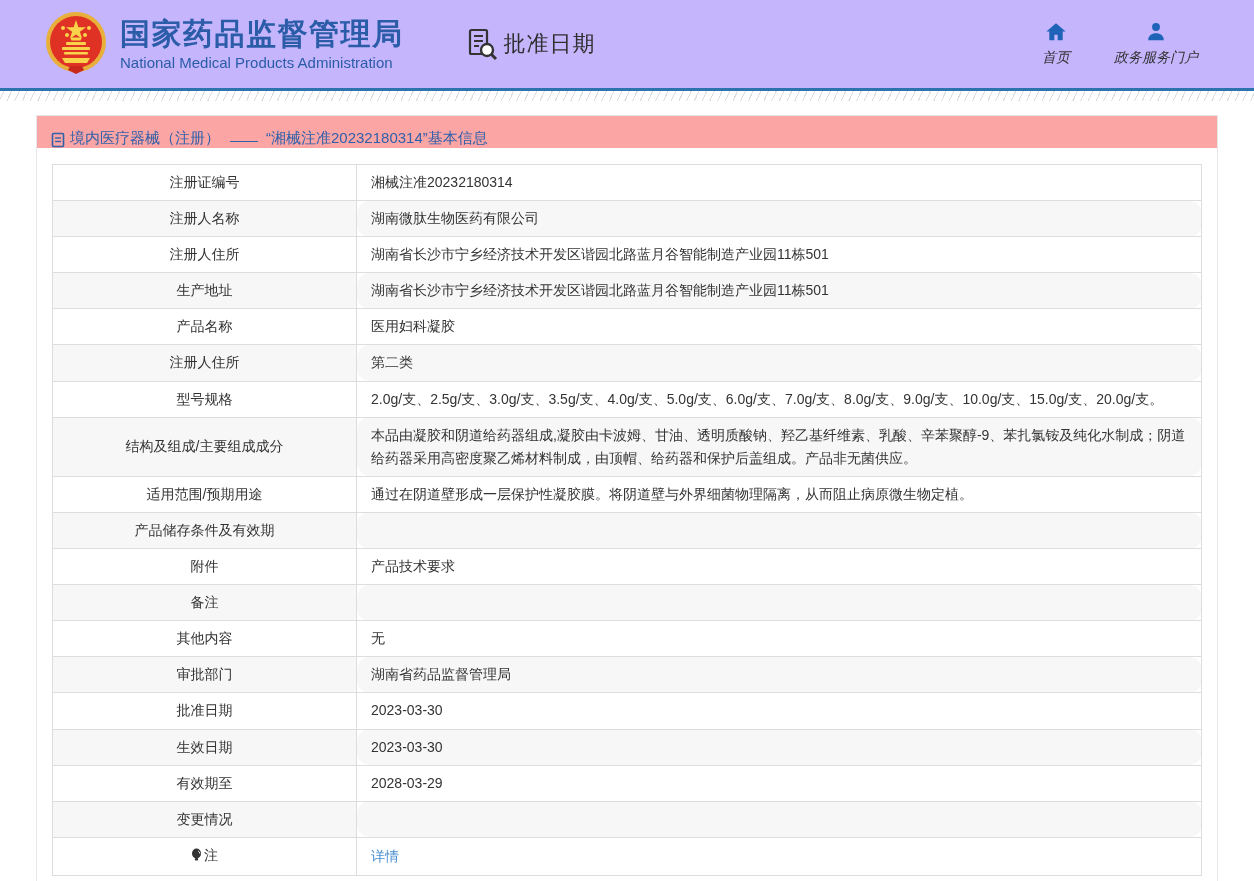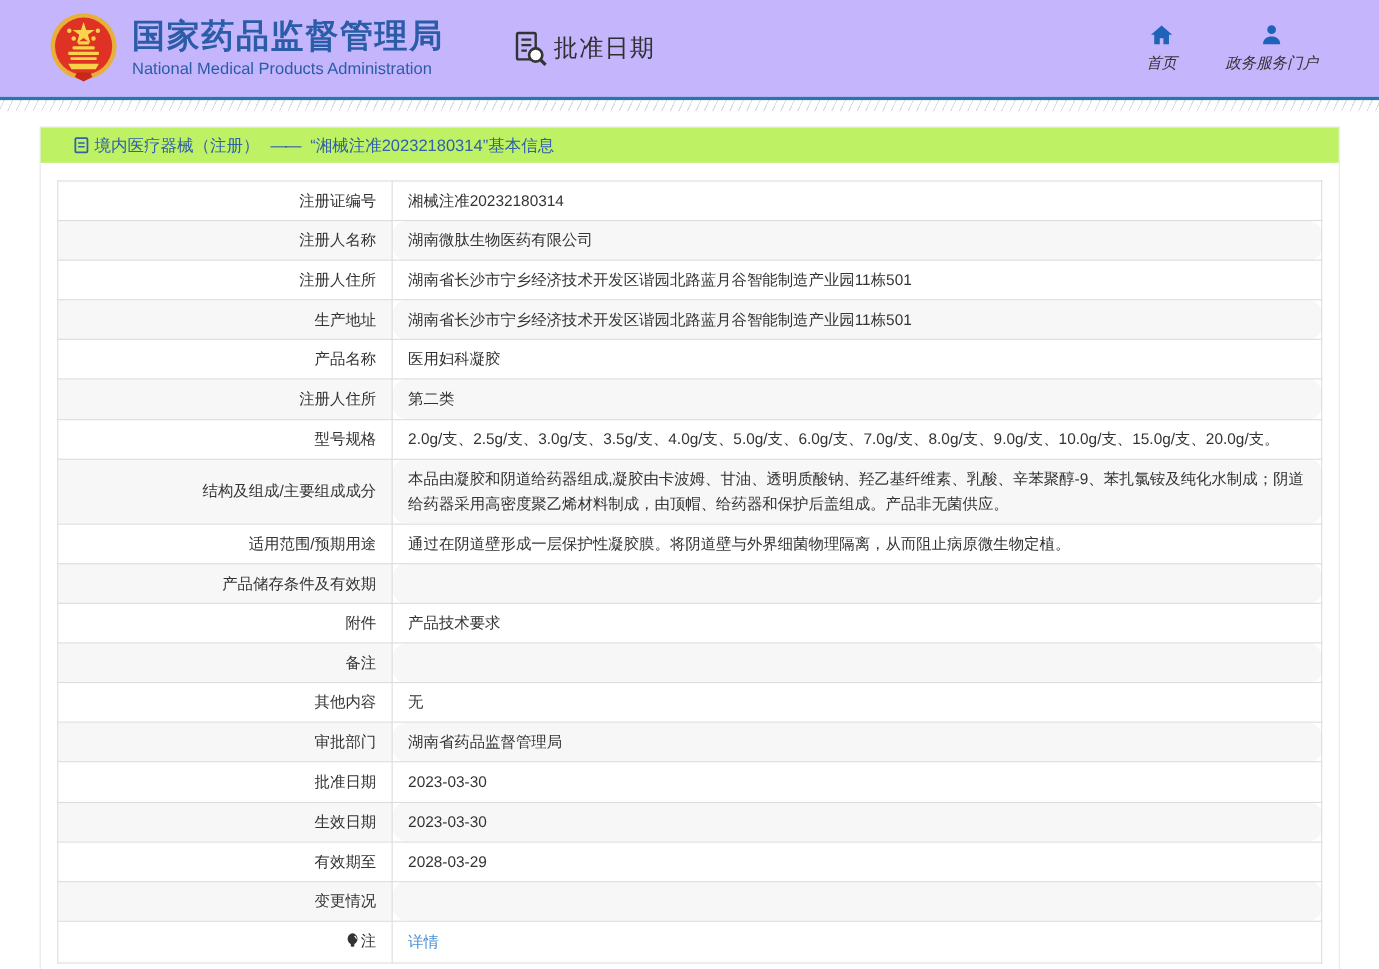--- a/index.html
+++ b/index.html
@@ -20,30 +20,30 @@
   .nav-item { display: flex; flex-direction: column; align-items: center; cursor: pointer; }
   .nav-item svg { display: block; }
   .nav-label { font-size: 14px; color: #333; margin-top: 6px; white-space: nowrap; }
 
   
   .band { height: 13px; border-top: 3px solid #2d73ae;
     background: repeating-linear-gradient(115deg, #ffffff 0 3px, #d9dee3 3px 4px, #ffffff 4px 7px); }
 
   
   .container { margin: 14px 36px 0; border: 1px solid #e6e6e6; background: #fff; padding-bottom: 12px; }
-  .title-bar { height: 32px; background: #bef264; display: flex; align-items: center; padding: 0 30px; }
+  .title-bar { height: 32px; background: #fca5a5; display: flex; align-items: flex-end; padding: 0 14px; }
   .title-bar .doc-icon { display: flex; margin-right: 5px; }
   .crumb-text { font-size: 15px; color: #3161a9; }
   .crumb-dash { font-size: 15px; color: #3161a9; margin: 0 10px; letter-spacing: -2px; }
 
   
   .tbl-wrap { margin: 16px 15px 0; }
   table { width: 100%; border-collapse: collapse; border: 1px solid #bfbfbf; table-layout: fixed; }
   td { border: 1px solid #ddd; font-size: 14px; color: #333; padding: 6px 14px; line-height: 1.65; vertical-align: middle; }
-  td.cell-label { width: 304px; text-align: right; }
+  td.cell-label { width: 304px; text-align: center; }
   td.cell-value { text-align: left; word-break: break-all; border-radius: 13px; }
   tr { height: 34px; }
   tr:nth-child(even) td { background: #f7f7f7; }
   tr:nth-child(odd) td { background: #ffffff; }
   a.detail-link { color: #4a90d2; text-decoration: none; }
   .bulb { display: inline-block; vertical-align: -2px; margin-right: 2px; }
 </style>
 </head>
 <body>
 

